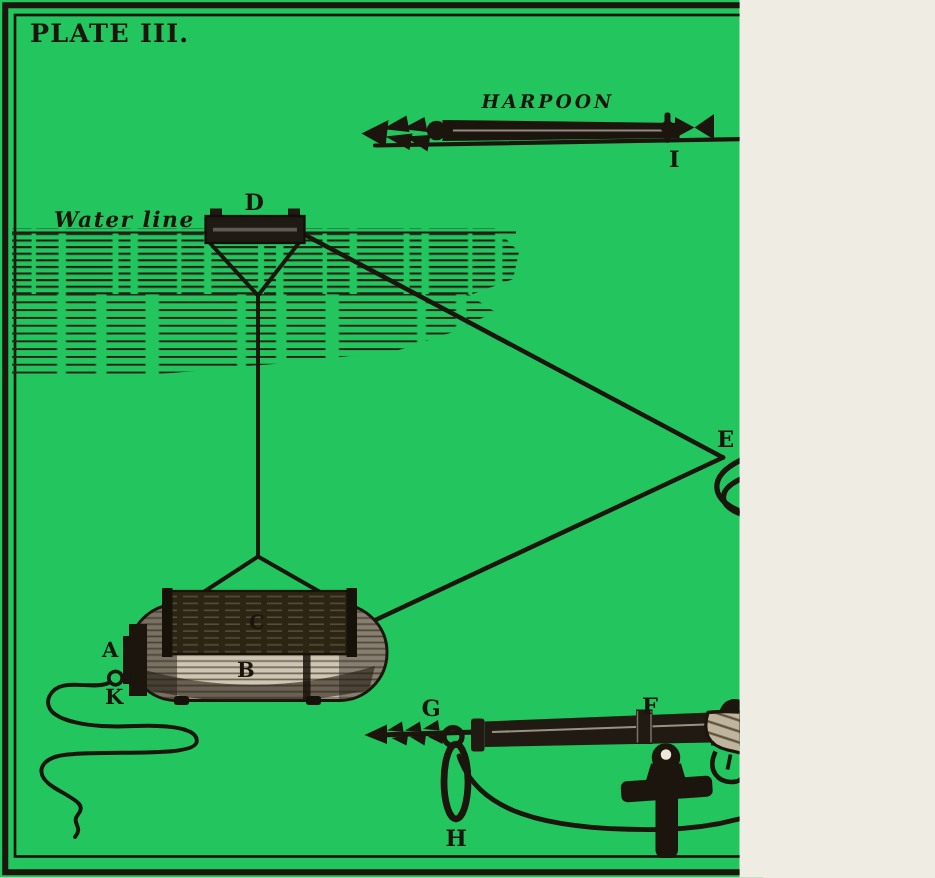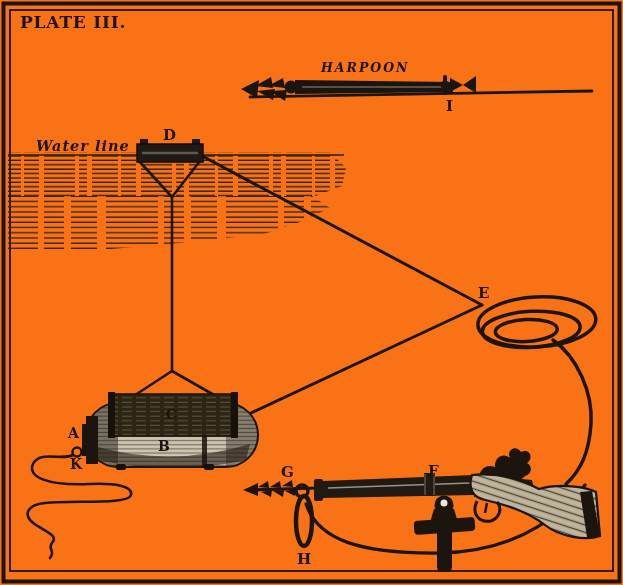--- a/index.html
+++ b/index.html
@@ -1,16 +1,16 @@
 <!DOCTYPE html>
 <html><head>
 <meta charset="utf-8">
 <style>
   html,body{margin:0;padding:0;background:#efece4;}
-  .canvas{position:relative;width:623px;height:585px;background:#f97316;overflow:hidden;
+  .canvas{position:relative;width:493px;height:585px;background:#22c55e;overflow:hidden;
           font-family:"DejaVu Serif", serif;}
   svg{display:block}
   .lbl{font-family:"DejaVu Serif", serif;font-weight:bold;fill:#1b150d;}
   .it{font-style:italic;}
 </style>
 </head>
 <body>
 
 <div class="canvas">
 <svg width="623" height="585" viewBox="0 0 623 585">

